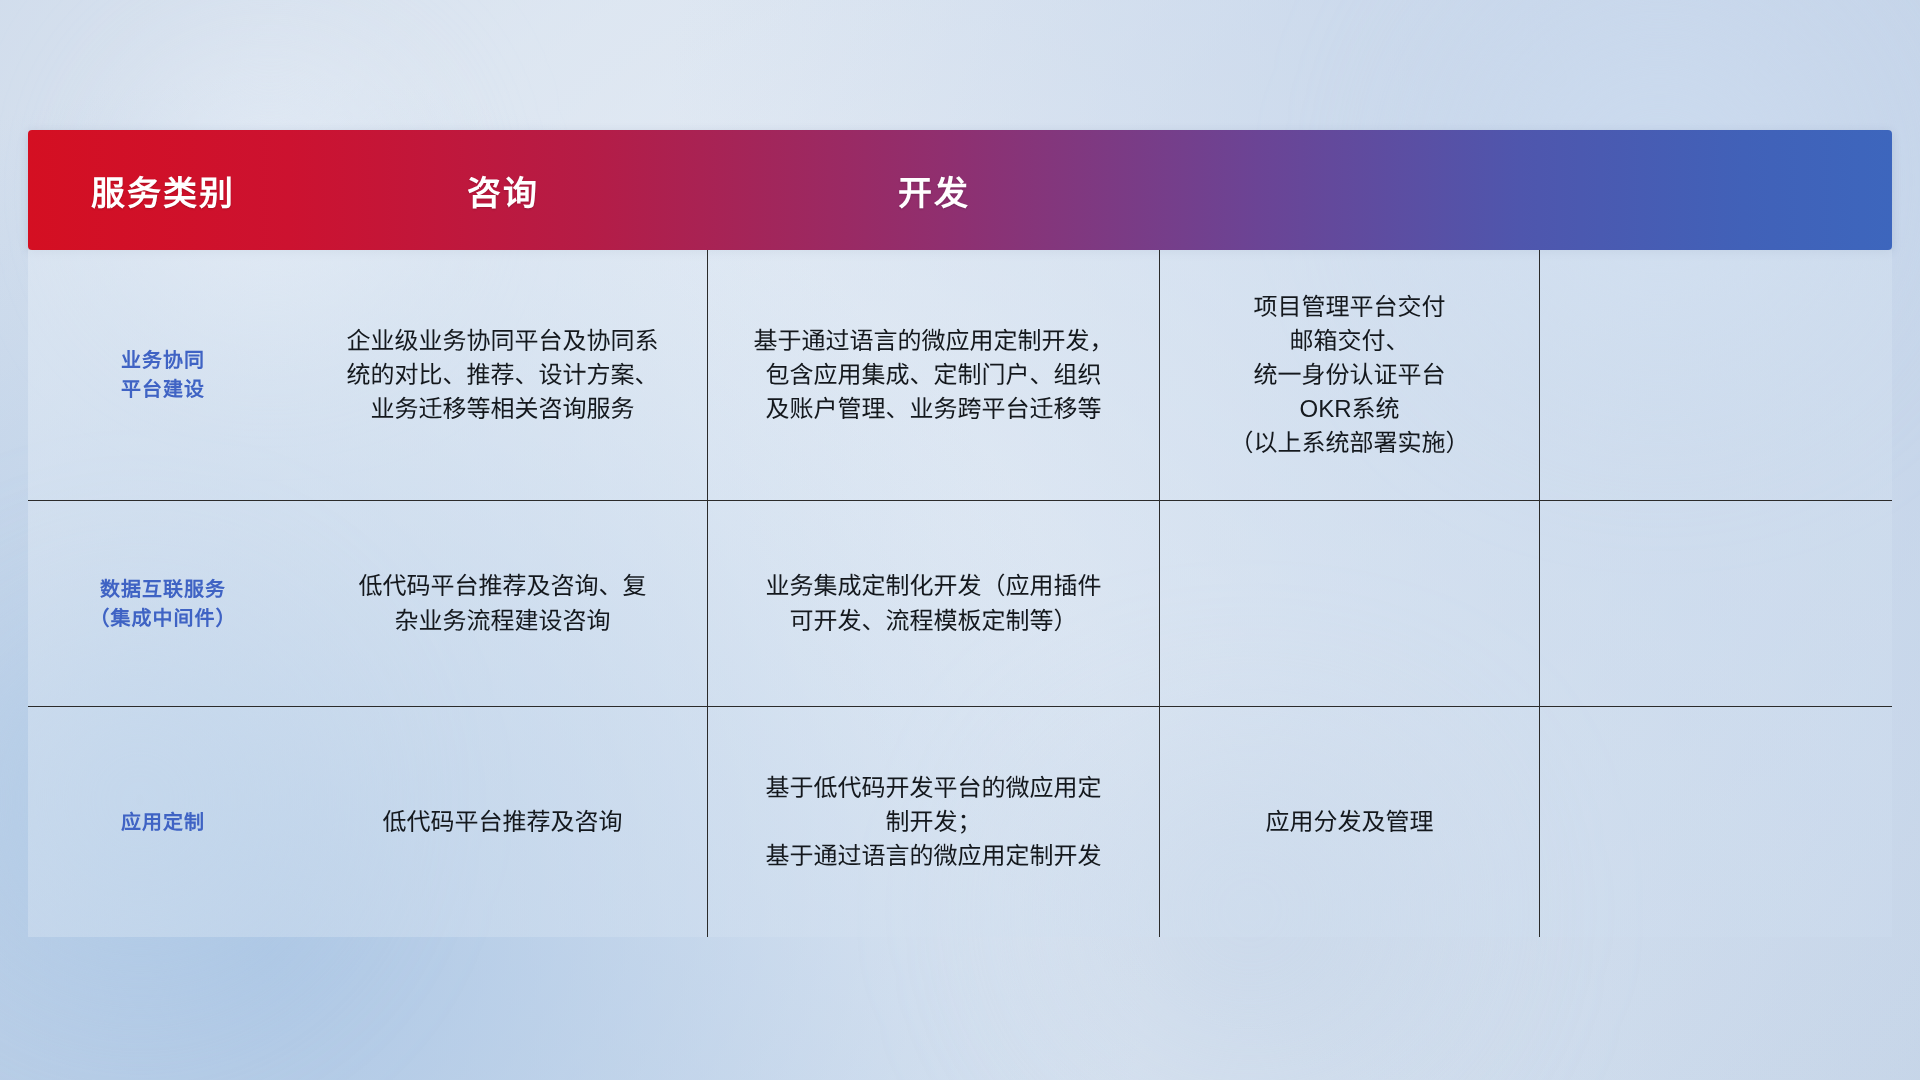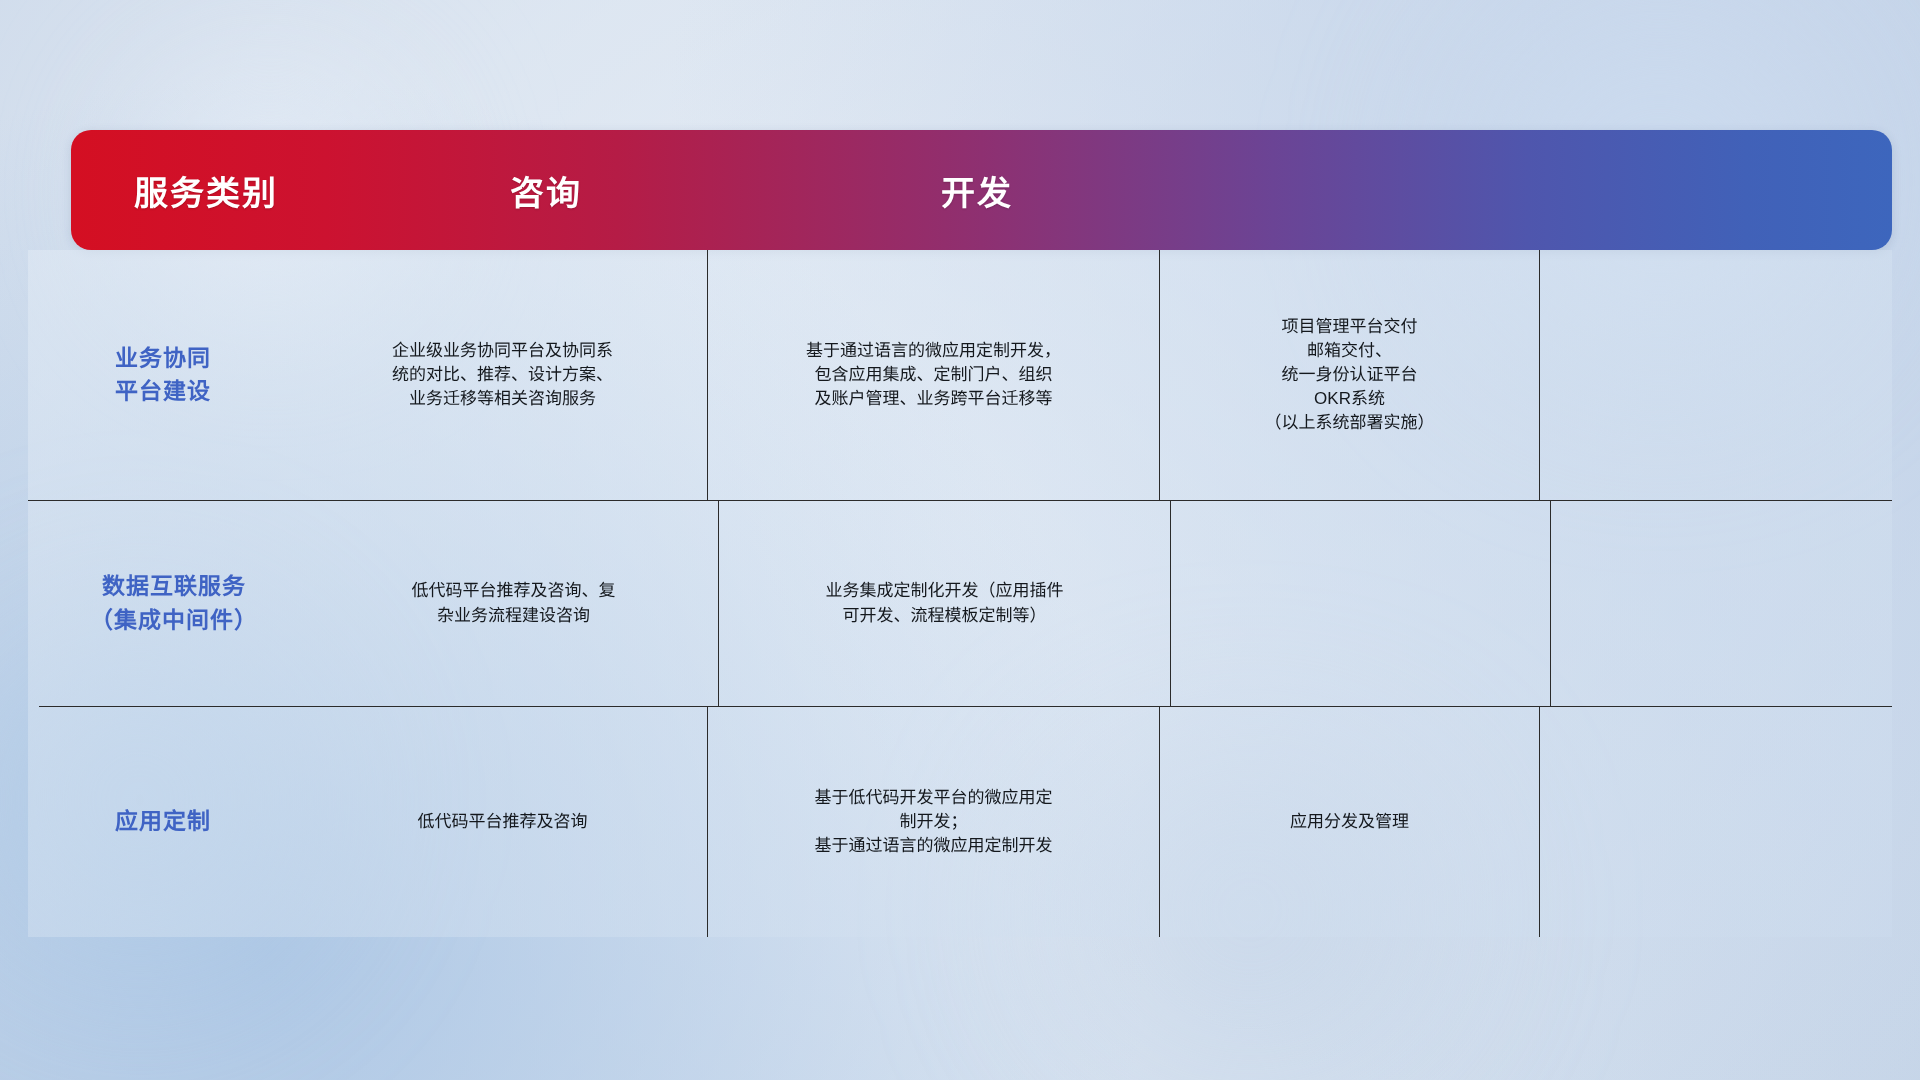--- a/index.html
+++ b/index.html
@@ -50,33 +50,32 @@
     position: absolute;
     left: 28px;
     top: 130px;
     width: 1864px;
   }
 
   
   .table-header {
     display: flex;
     height: 120px;
-    border-radius: 20px;
+    border-radius: 4px;
     overflow: hidden;
     background: linear-gradient(90deg,
         #d40f22 0%,
         #cc1230 14%,
         #b51c46 30%,
         #8e3071 50%,
         #6b4495 66%,
         #4f56ad 80%,
         #4161b8 92%,
         #3d66bd 100%);
     box-shadow: 0 2px 10px rgba(60,80,120,0.15);
-    margin-left: 43px;
   }
   .th {
     display: flex;
     align-items: center;
     justify-content: center;
     color: #ffffff;
     font-size: 34px;
     font-weight: bold;
     letter-spacing: 2px;
     text-shadow: 0 1px 2px rgba(0,0,0,0.18);
@@ -97,38 +96,38 @@
     border-bottom: 1.5px solid #2b2b2b;
   }
   .row:last-child { border-bottom: none; }
 
   .cell {
     display: flex;
     align-items: center;
     justify-content: center;
     padding: 14px 18px;
     box-sizing: border-box;
-    font-size: 17px;
+    font-size: 24px;
     color: #14181d;
     line-height: 1.42;
     text-align: center;
     border-right: 1.5px solid #2b2b2b;
     white-space: pre-line;
   }
   .cell.last { border-right: none; }
   .cell.cat {
     border-right: none;
     color: #3f63c4;
     font-weight: bold;
-    font-size: 23px;
+    font-size: 20px;
     letter-spacing: 1px;
     line-height: 1.45;
   }
   .r0 { height: 250px; }
-  .r1 { height: 205px; margin-left: 11px; }
+  .r1 { height: 205px; }
   .r2 { height: 230px; }
 </style>
 </head>
 <body>
 
 <div class="slide">
   <div class="bg-blob blob-1"></div>
   <div class="bg-blob blob-2"></div>
   <div class="bg-blob blob-3"></div>
   <div class="bg-blob blob-4"></div>

